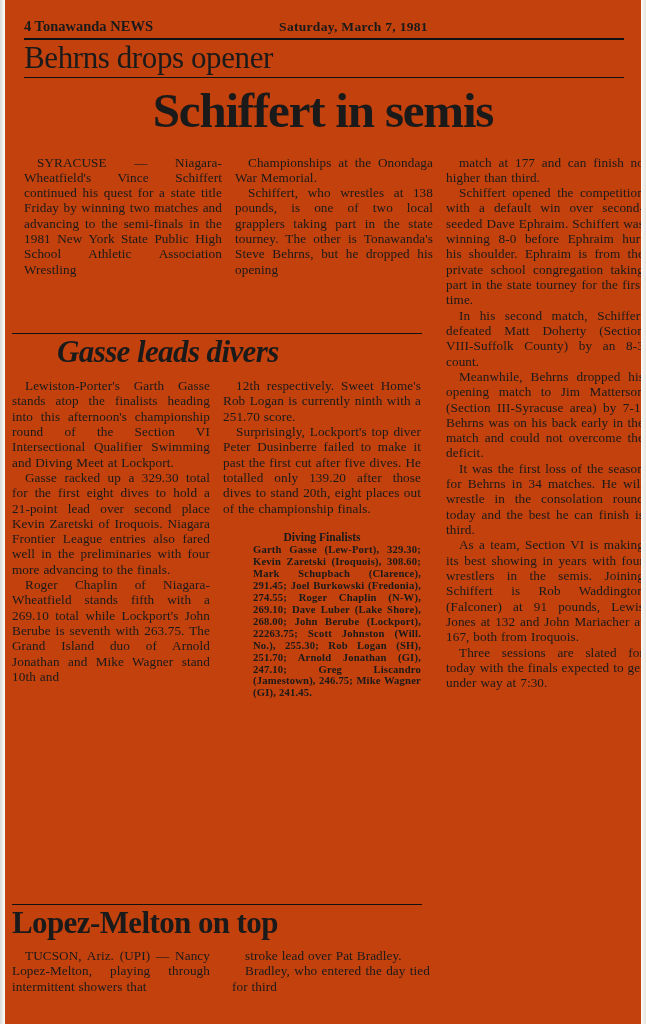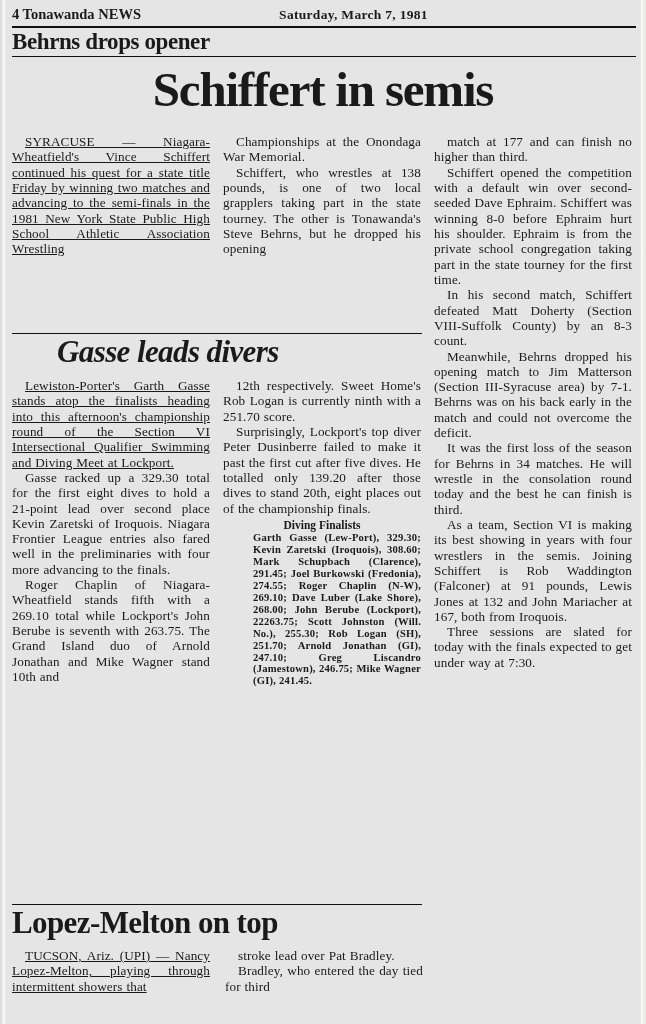--- a/index.html
+++ b/index.html
@@ -12,23 +12,23 @@
     height: 1024px;
     font-family: "Liberation Serif", serif;
     color: #1a1a1a;
     position: relative;
     overflow: hidden;
   }
   .page {
     width: 646px;
     height: 1024px;
     position: relative;
-    padding: 0;
+    padding: 12px;
     box-sizing: border-box;
-    background: #e5e5e5;
+    background: #c2410c;
   }
 
   
   .masthead {
     display: flex;
     align-items: baseline;
     padding: 6px 10px 2px 12px;
     font-family: "Liberation Serif", serif;
   }
   .masthead-left {
@@ -49,22 +49,22 @@
     border-top: 2px solid #111;
     margin: 1px 10px 0 12px;
   }
 
   
   .kicker-wrap {
     padding: 2px 10px 0 12px;
   }
   .kicker {
     font-family: "Liberation Serif", serif;
-    font-weight: bold;
-    font-size: 23px;
+    font-weight: normal;
+    font-size: 31px;
     letter-spacing: -0.4px;
     line-height: 1.05;
   }
   .rule-thin {
     border-top: 1px solid #111;
     margin: 2px 10px 0 12px;
   }
 
   
   .main-headline {
@@ -96,21 +96,20 @@
     text-align: justify;
     margin: 0 0 0 0;
     text-indent: 13px;
     letter-spacing: 0.1px;
     word-spacing: 0.5px;
     -webkit-hyphens: auto;
     hyphens: auto;
   }
   p.body.first {
     text-indent: 13px;
-    text-decoration: underline;
   }
   p.body + p.body {
     margin-top: 0;
   }
   .lead-spaced {
     letter-spacing: 2.2px;
   }
 
   
   .sec-rule {
@@ -129,21 +128,21 @@
   .sec-head.plain {
     font-style: normal;
     font-size: 31px;
   }
 
   
   .finalists-title {
     text-align: center;
     font-weight: bold;
     font-size: 11.5px;
-    margin-top: 3px;
+    margin-top: 15px;
     margin-bottom: 1px;
     font-family: "Liberation Serif", serif;
   }
   .finalists-body {
     font-family: "Liberation Serif", serif;
     font-size: 10.6px;
     line-height: 1.13;
     text-align: justify;
     letter-spacing: 0.2px;
     font-weight: bold;
@@ -220,21 +219,21 @@
       <div class="finalists-title">Diving Finalists</div>
       <div class="finalists-body">Garth Gasse (Lew-Port), 329.30; Kevin Zaretski (Iroquois), 308.60; Mark Schupbach (Clarence), 291.45; Joel Burkowski (Fredonia), 274.55; Roger Chaplin (N-W), 269.10; Dave Luber (Lake Shore), 268.00; John Berube (Lockport), 22263.75; Scott Johnston (Will. No.), 255.30; Rob Logan (SH), 251.70; Arnold Jonathan (GI), 247.10; Greg Liscandro (Jamestown), 246.75; Mike Wagner (GI), 241.45.</div>
     </div>
   </div>
 
   <div style="position:absolute; left:12px; top:900px; width:410px;">
     <div class="sec-rule" style="margin-left:0; margin-right:0;"></div>
     <div class="sec-head plain" style="padding-left:0px;">Lopez-Melton on top</div>
   </div>
 
-  <div style="position:absolute; left:12px; top:948px; width:410px; display:flex; gap:15px;">
+  <div style="position:absolute; left:12px; top:948px; width:410px; display:flex; gap:22px;">
     <div class="col">
       <p class="body first lead-spaced">TUCSON, Ariz. (UPI) — Nancy Lopez-Melton, playing through intermittent showers that</p>
     </div>
     <div class="col">
       <p class="body">stroke lead over Pat Bradley.</p>
       <p class="body">Bradley, who entered the day tied for third</p>
     </div>
   </div>
 
 </div>

